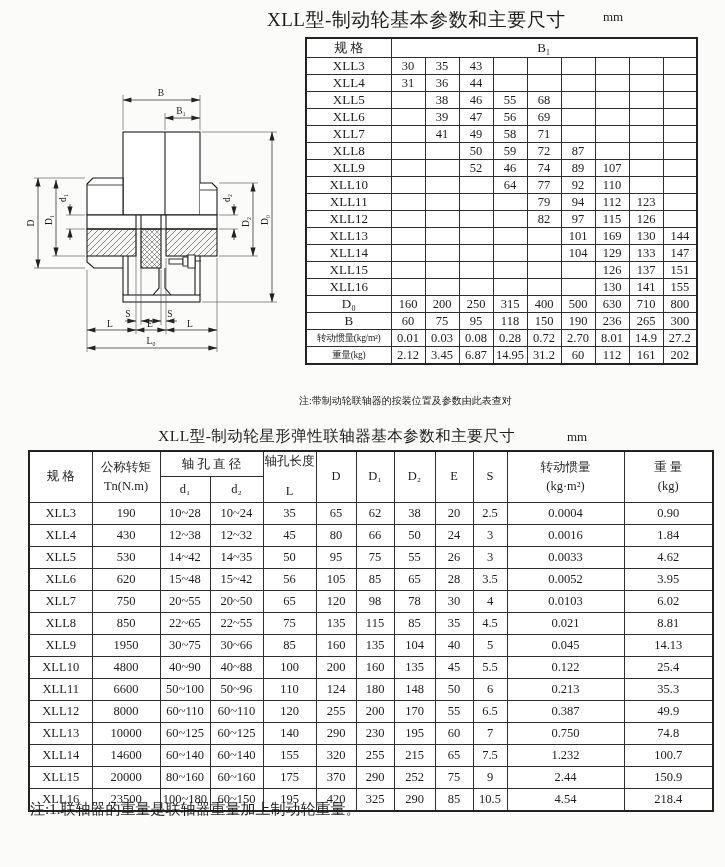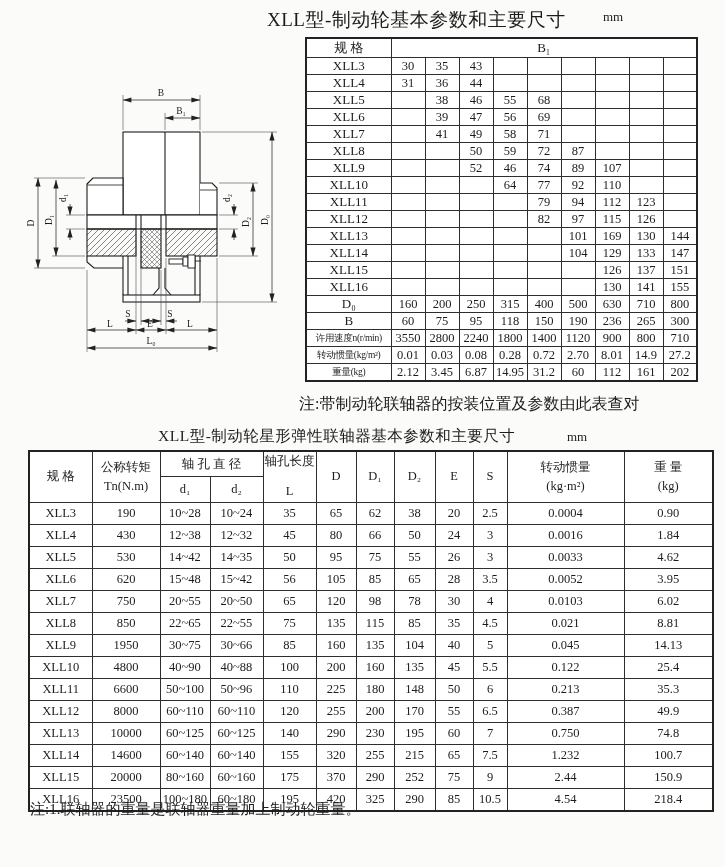--- a/index.html
+++ b/index.html
@@ -16,21 +16,21 @@
   .t1 th{height:18px;font-size:13px;}
   .t1 td{height:16px;font-size:12.5px;}
   .t1 td.lbl{font-size:13px;}
   .t1 td.lbl.sm{font-size:9.5px;letter-spacing:-0.3px;}
   
   .t2{left:28px;top:450px;width:686px;border:2px solid #222;}
   .t2 th{font-size:12.5px;height:23px;}
   .t2 th span{display:block;line-height:1.55;}
   .t2 th.gap span:first-child{margin-bottom:11px;}
   .t2 td{height:21px;font-size:12.5px;}
-  .note1{left:299px;top:394px;font-size:16px;white-space:nowrap;}
+  .note1{left:299px;top:394px;font-size:10px;white-space:nowrap;}
   .notes2{left:30px;top:798px;font-size:15px;line-height:22.5px;}
   .notes2 .ind{padding-left:28px;}
   .drawing{left:22px;top:72px;}
   svg text{font-family:"Liberation Serif", serif;font-size:9.5px;fill:#1c1c1c;}
 </style>
 </head>
 <body>
 
 <div>
 
@@ -350,32 +350,20 @@
           <td class="lbl">B</td>
           <td>60</td>
           <td>75</td>
           <td>95</td>
           <td>118</td>
           <td>150</td>
           <td>190</td>
           <td>236</td>
           <td>265</td>
           <td>300</td>
-        </tr>
-        <tr>
-          <td class="lbl sm">许用速度n(r/min)</td>
-          <td>3550</td>
-          <td>2800</td>
-          <td>2240</td>
-          <td>1800</td>
-          <td>1400</td>
-          <td>1120</td>
-          <td>900</td>
-          <td>800</td>
-          <td>710</td>
         </tr>
         <tr>
           <td class="lbl sm">转动惯量(kg/m²)</td>
           <td>0.01</td>
           <td>0.03</td>
           <td>0.08</td>
           <td>0.28</td>
           <td>0.72</td>
           <td>2.70</td>
           <td>8.01</td>
@@ -560,21 +548,21 @@
           <td>5.5</td>
           <td>0.122</td>
           <td>25.4</td>
         </tr>
         <tr>
           <td>XLL11</td>
           <td>6600</td>
           <td>50~100</td>
           <td>50~96</td>
           <td>110</td>
-          <td>225</td>
+          <td>124</td>
           <td>180</td>
           <td>148</td>
           <td>50</td>
           <td>6</td>
           <td>0.213</td>
           <td>35.3</td>
         </tr>
         <tr>
           <td>XLL12</td>
           <td>8000</td>
@@ -628,21 +616,21 @@
           <td>252</td>
           <td>75</td>
           <td>9</td>
           <td>2.44</td>
           <td>150.9</td>
         </tr>
         <tr>
           <td>XLL16</td>
           <td>23500</td>
           <td>100~180</td>
-          <td>60~180</td>
+          <td>60~150</td>
           <td>195</td>
           <td>420</td>
           <td>325</td>
           <td>290</td>
           <td>85</td>
           <td>10.5</td>
           <td>4.54</td>
           <td>218.4</td>
         </tr>
       </tbody>

